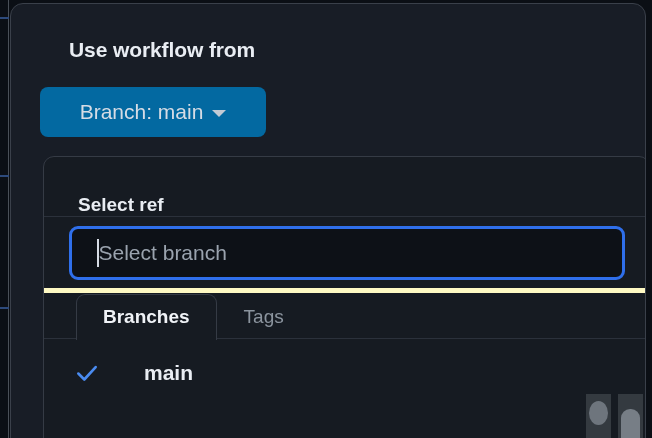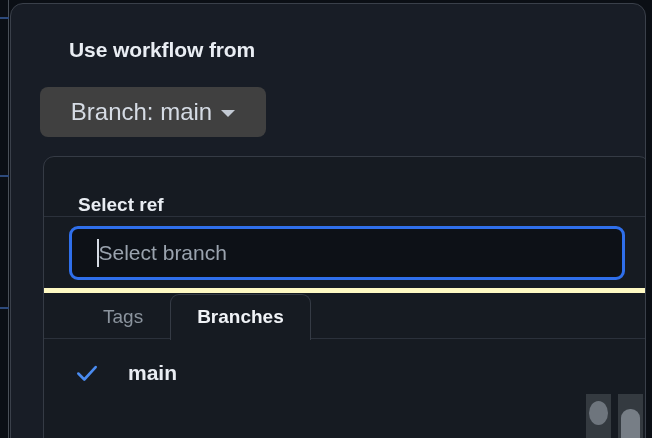--- a/index.html
+++ b/index.html
@@ -69,26 +69,26 @@
     margin-left: 28px;
   }
 
   
   #branch-button {
     position: absolute;
     left: 29px;
     top: 83px;
     width: 226px;
     height: 50px;
-    background: #404040;
+    background: #0369a1;
     border: none;
     border-radius: 8px;
     color: #d6dce5;
     font-family: "Liberation Sans", sans-serif;
-    font-size: 24px;
+    font-size: 21px;
     display: flex;
     align-items: center;
     justify-content: center;
     gap: 9px;
     cursor: pointer;
   }
 
   #branch-button .caret {
     width: 0;
     height: 0;
@@ -228,21 +228,21 @@
 
   .check-icon {
     width: 30px;
     flex: none;
     display: flex;
     align-items: center;
     color: #4a8bf0;
   }
 
   .branch-item-label {
-    margin-left: 24px;
+    margin-left: 40px;
     font-size: 21px;
     font-weight: bold;
     color: #e9edf3;
   }
 
   
   #bottom-right-widgets {
     position: absolute;
     left: 575px;
     top: 390px;
@@ -303,25 +303,25 @@
     </div>
 
     <div id="ref-search-region">
       <div id="search-wrap">
         <input id="branch-search-input" type="text" placeholder="Select branch" style="">
         <span id="text-caret"></span>
       </div>
     </div>
 
     <div id="ref-tabs">
+      <div class="ref-tab selected">
+        <span>Branches</span>
+      </div>
       <div class="ref-tab">
         <span>Tags</span>
-      </div>
-      <div class="ref-tab selected">
-        <span>Branches</span>
       </div>
     </div>
 
     <div id="branch-list">
       <div class="branch-item">
         <span class="check-icon">
           <svg width="26" height="26" viewBox="0 0 24 24" fill="none" stroke="currentColor" stroke-width="2.4" stroke-linecap="round" stroke-linejoin="round">
             <polyline points="4 12.5 9.5 18 20 6.5"></polyline>
           </svg>
         </span>

